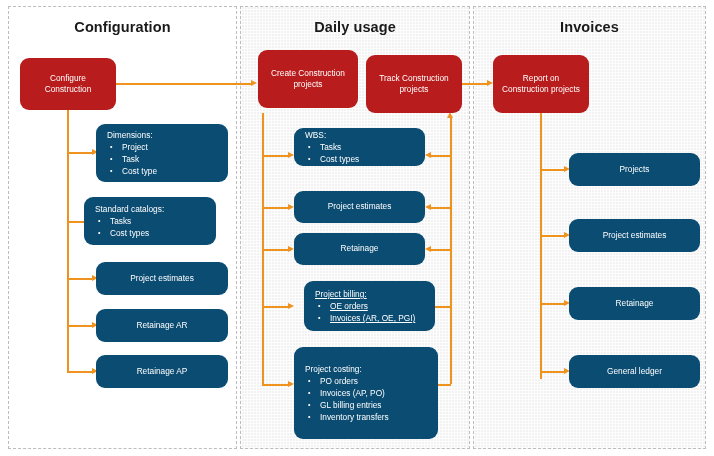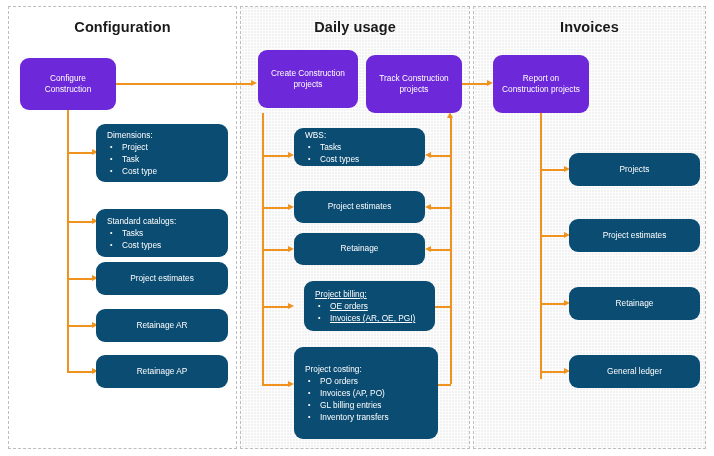--- a/index.html
+++ b/index.html
@@ -49,21 +49,21 @@
   .node{
     position:absolute;
     box-sizing:border-box;
     border-radius:9px;
     color:#ffffff;
     display:flex;
     flex-direction:column;
     justify-content:center;
     z-index:4;
   }
-  .node.green{background:#6d28d9;}
+  .node.green{background:#b91c1c;}
   .node.navy{background:#0B4C72;}
   .node .ctr{
     text-align:center;
     font-size:8.3px;
     line-height:11.5px;
     padding:0 6px;
   }
   .node .hd{
     font-size:8.3px;
     line-height:12px;
@@ -151,21 +151,21 @@
 
   <div class="node navy" style="left:96px;top:124px;width:132px;height:58px;">
     <div class="hd">Dimensions:</div>
     <ul>
       <li>Project</li>
       <li>Task</li>
       <li>Cost type</li>
     </ul>
   </div>
 
-  <div class="node navy" style="left:96px;top:197px;width:132px;height:48px;margin-top:12px;">
+  <div class="node navy" style="left:84px;top:197px;width:132px;height:48px;">
     <div class="hd">Standard catalogs:</div>
     <ul>
       <li>Tasks</li>
       <li>Cost types</li>
     </ul>
   </div>
 
   <div class="node navy" style="left:96px;top:262px;width:132px;height:33px;">
     <div class="ctr">Project estimates</div>
   </div>

